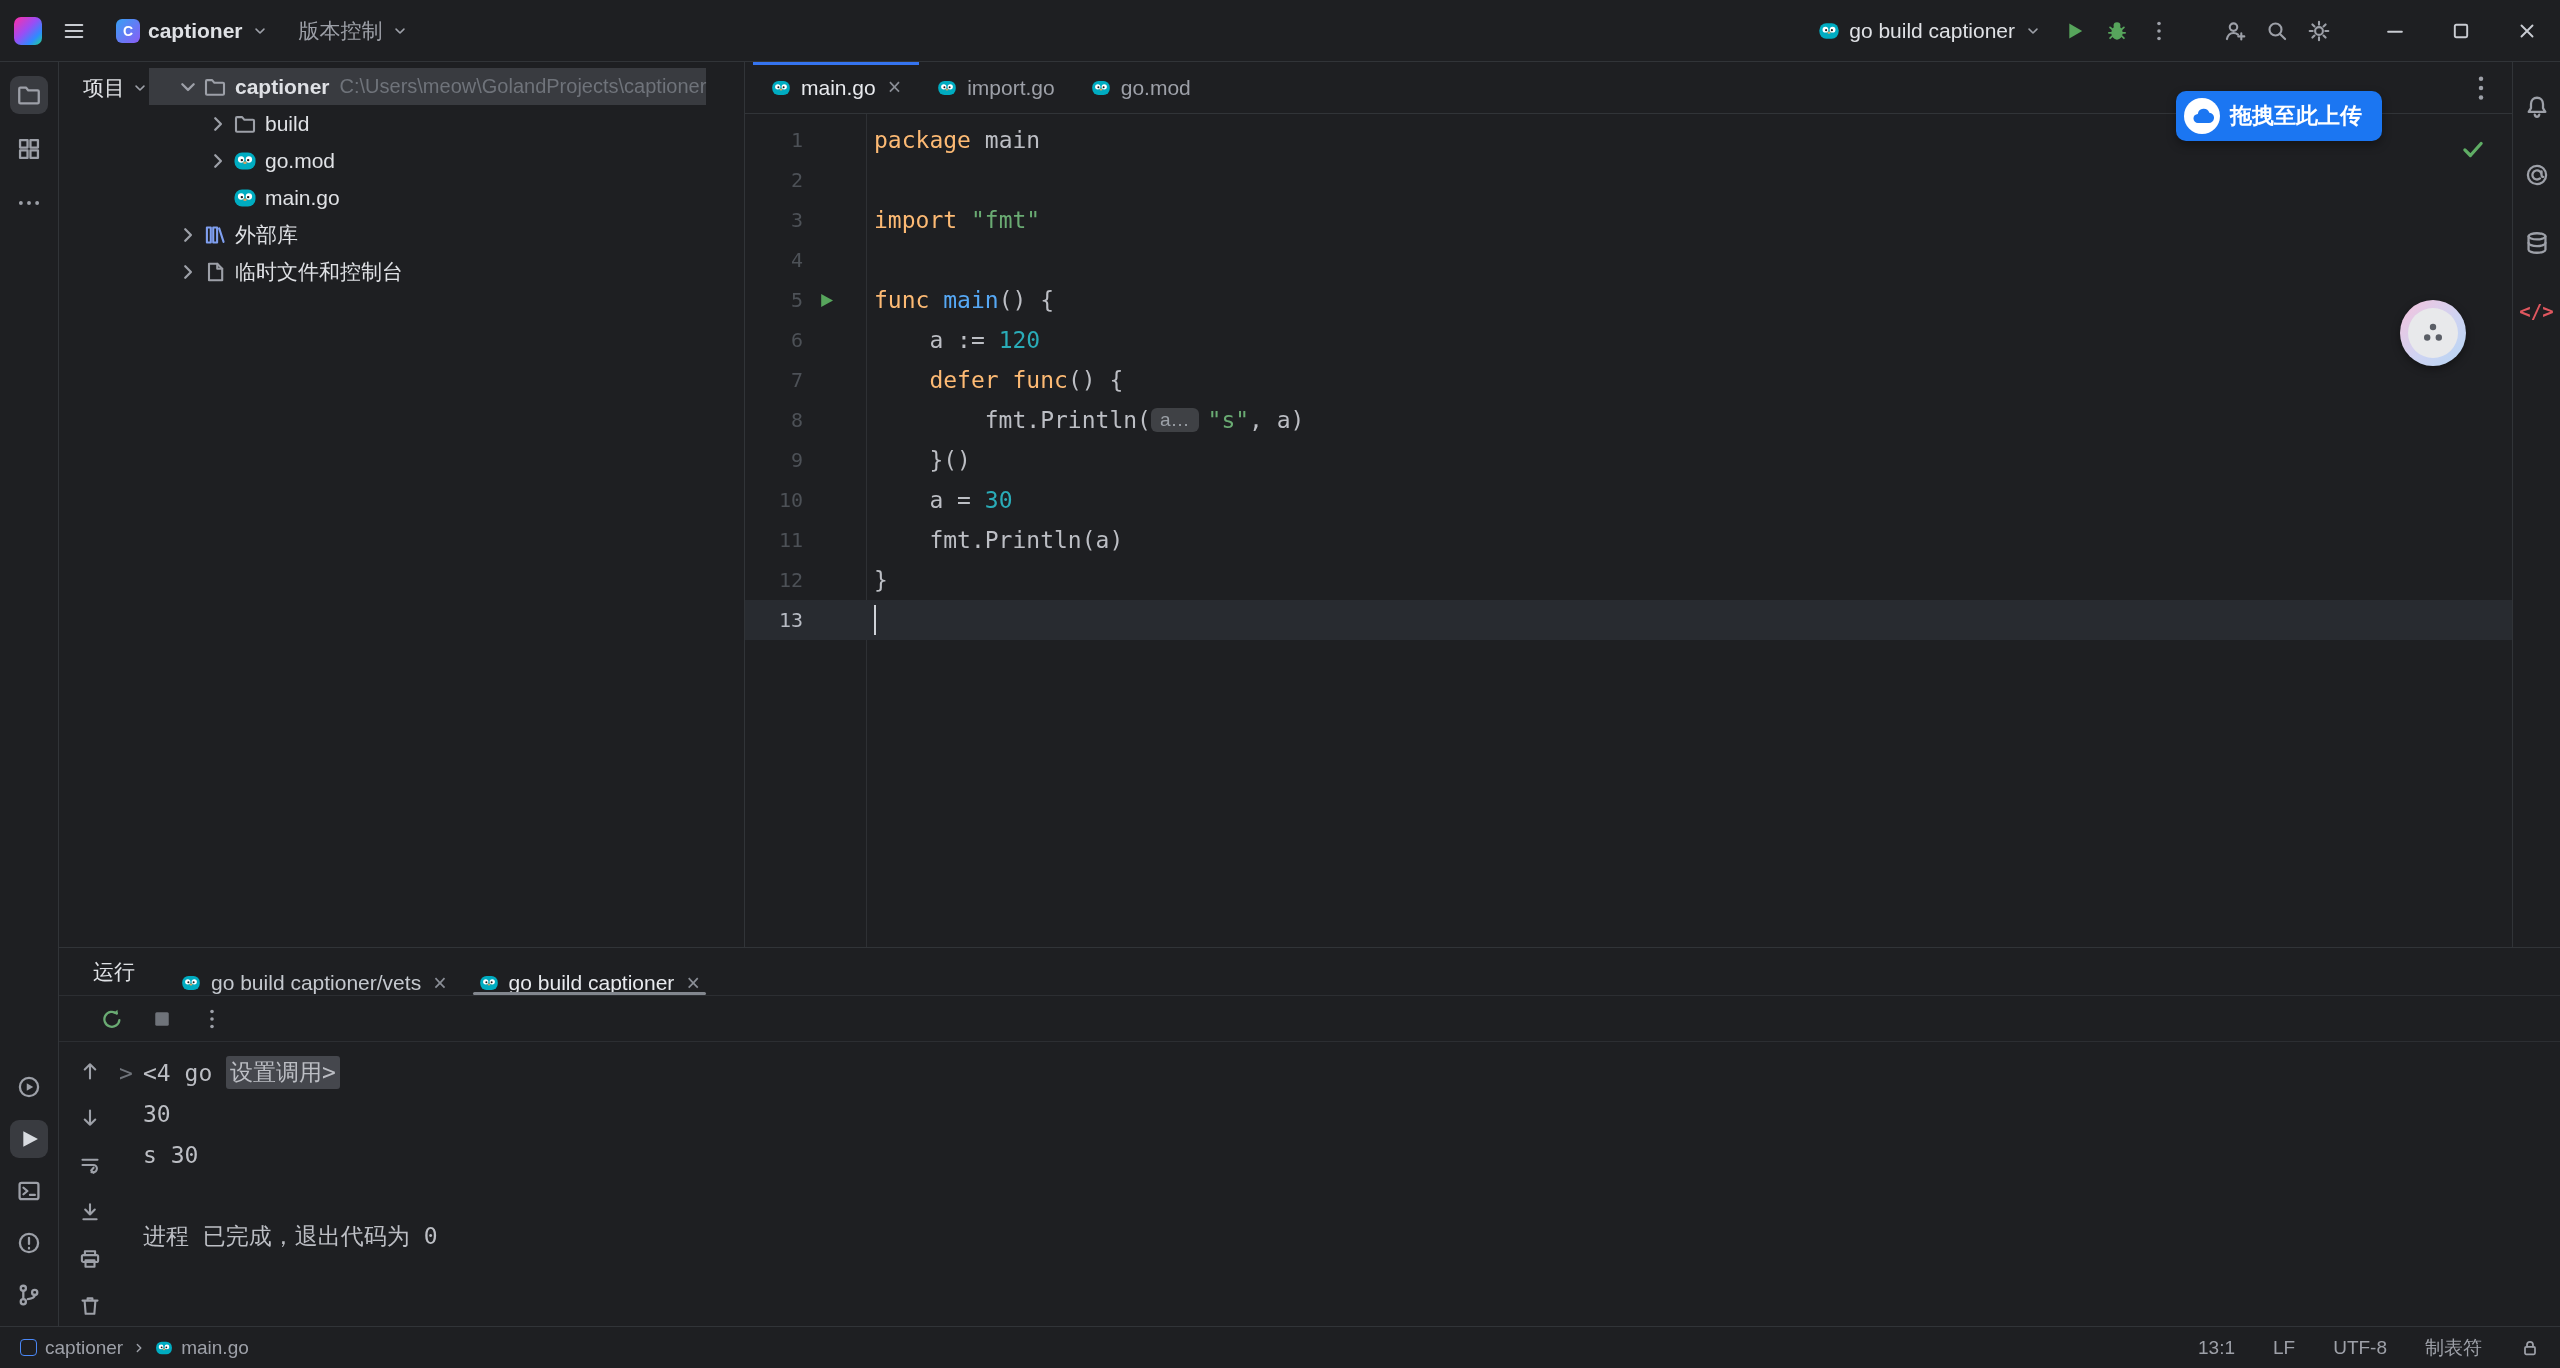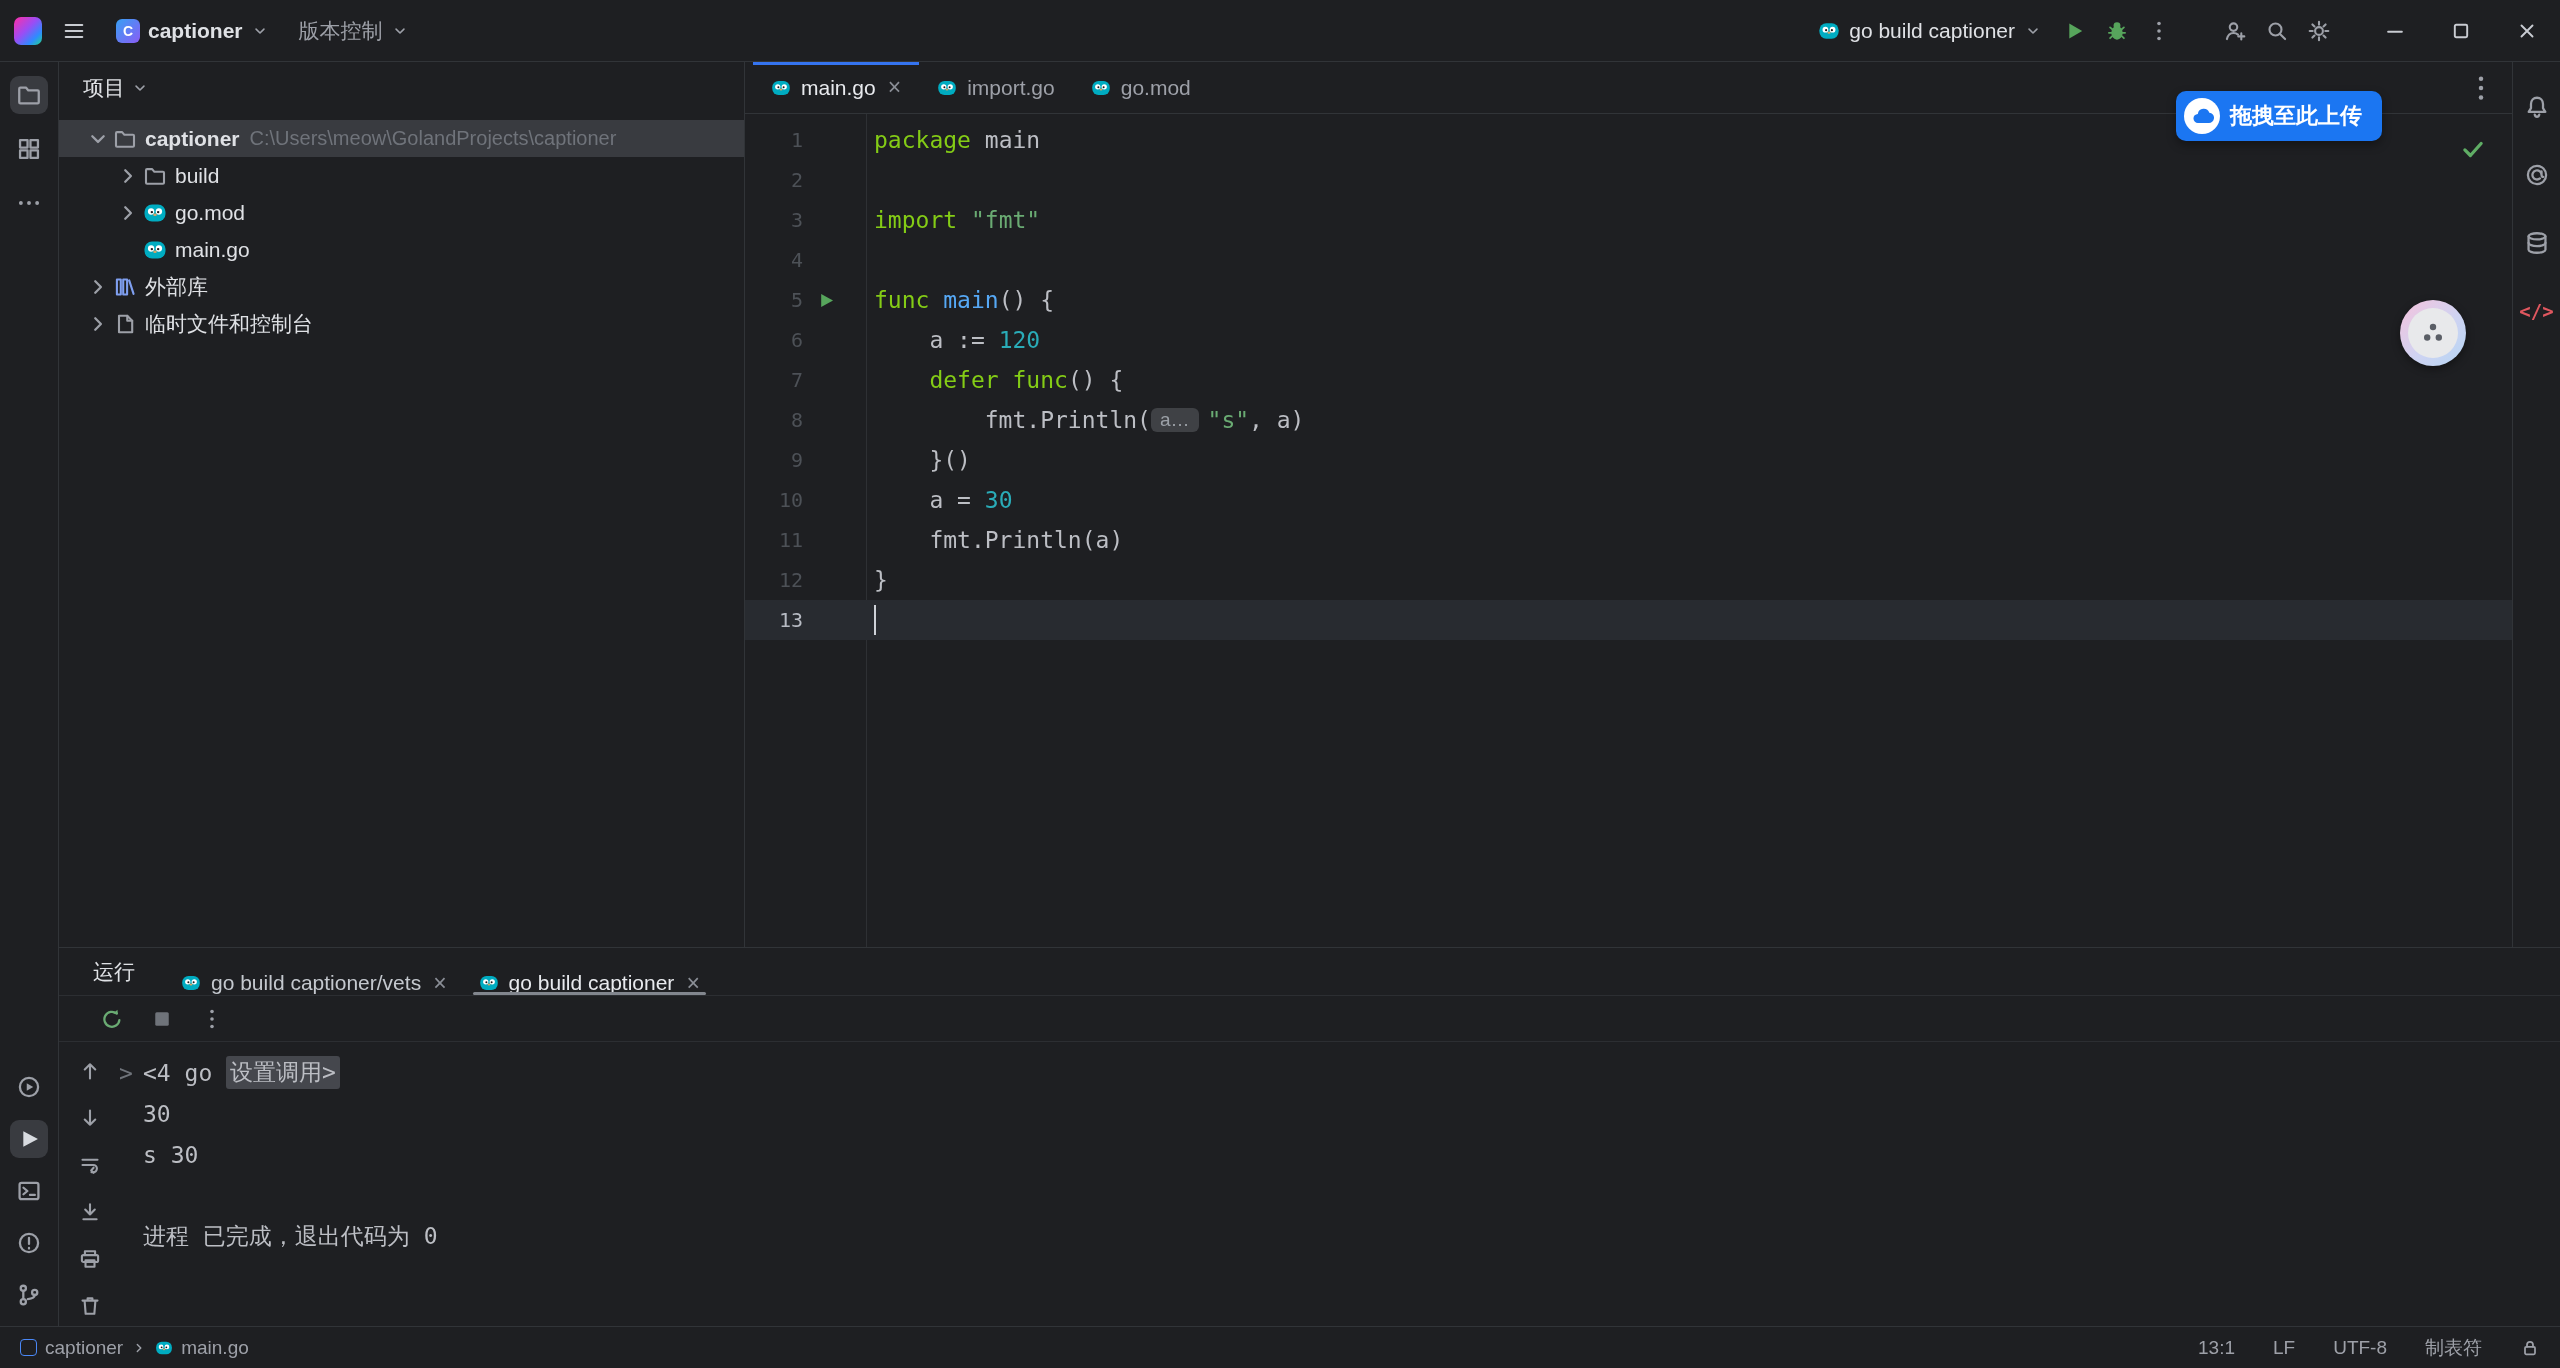--- a/index.html
+++ b/index.html
@@ -29,21 +29,21 @@
   .leftstrip{width:59px;flex:none;border-right:1px solid #313438;display:flex;flex-direction:column;
     align-items:center;padding:14px 0 12px}
   .strip-group{display:flex;flex-direction:column;gap:16px;align-items:center}
   .strip-group.bottom{margin-top:auto;gap:14px}
   .strip-btn{width:38px;height:38px;border-radius:9px;display:flex;align-items:center;justify-content:center}
   .strip-btn.active{background:#393b40}
   .centercol{flex:1;display:flex;flex-direction:column;min-width:0}
   .upper{flex:1;display:flex;min-height:0}
 
   
-  .project-panel{width:686px;flex:none;border-right:1px solid #313438;display:flex;flex-direction:column}
+  .project-panel{width:686px;flex:none;border-right:1px solid #313438;display:flex;}
   .panel-header{height:52px;flex:none;display:flex;align-items:center;gap:6px;padding-left:24px;font-size:21px}
   .tree{padding-top:6px}
   .tree-row{height:37px;display:flex;align-items:center;font-size:21px;white-space:nowrap;cursor:default}
   .tree-row.selected{background:#393b40}
   .tree-row .chev{width:26px;height:26px;flex:none}
   .tree-row .ticon{width:24px;height:24px;margin:0 8px 0 2px;flex:none}
   .tree-path{color:#6f737a;font-size:20px;margin-left:10px}
 
   
   .editor-col{flex:1;display:flex;flex-direction:column;min-width:0;position:relative}
@@ -57,21 +57,21 @@
   .editor{flex:1;position:relative;overflow:hidden;padding-top:6px;
     font-family:"DejaVu Sans Mono","Liberation Mono",monospace;font-size:23px}
   .editor::before{content:'';position:absolute;left:121px;top:0;bottom:0;width:1px;background:#2e3034}
   .code-line{height:40px;display:flex;align-items:center;position:relative}
   .code-line.current{background:#282b30}
   .ln{width:58px;text-align:right;color:#4d5157;font-size:20px;flex:none}
   .code-line.current .ln{color:#b7bbc3}
   .gut{width:63px;flex:none;display:flex;align-items:center;padding-left:14px}
   .run-arrow{width:19px;height:19px}
   .code{white-space:pre;color:#bcbec4;padding-left:8px}
-  .c-kw{color:#84cc16}.c-str{color:#6aab73}.c-num{color:#2aacb8}.c-fn{color:#56a8f5}.c-pl{color:#bcbec4}
+  .c-kw{color:#fdba74}.c-str{color:#6aab73}.c-num{color:#2aacb8}.c-fn{color:#56a8f5}.c-pl{color:#bcbec4}
   .hint-chip{display:inline-block;background:#3f4145;color:#9ca1a8;border-radius:6px;
     padding:1px 9px;margin-right:9px;font-size:19px;font-family:"Liberation Sans",sans-serif;vertical-align:2px}
   .caret{display:inline-block;width:2px;height:30px;background:#ced2d8;vertical-align:middle}
   .inspect-ok{position:absolute;top:74px;right:26px;width:26px;height:26px}
 
   
   .rightstrip{width:48px;flex:none;border-left:1px solid #313438;display:flex;flex-direction:column;
     align-items:center;padding-top:26px;gap:30px}
   .endpoints-txt{color:#e0575f;font-family:"DejaVu Sans Mono",monospace;font-size:19px;font-weight:bold}
 

